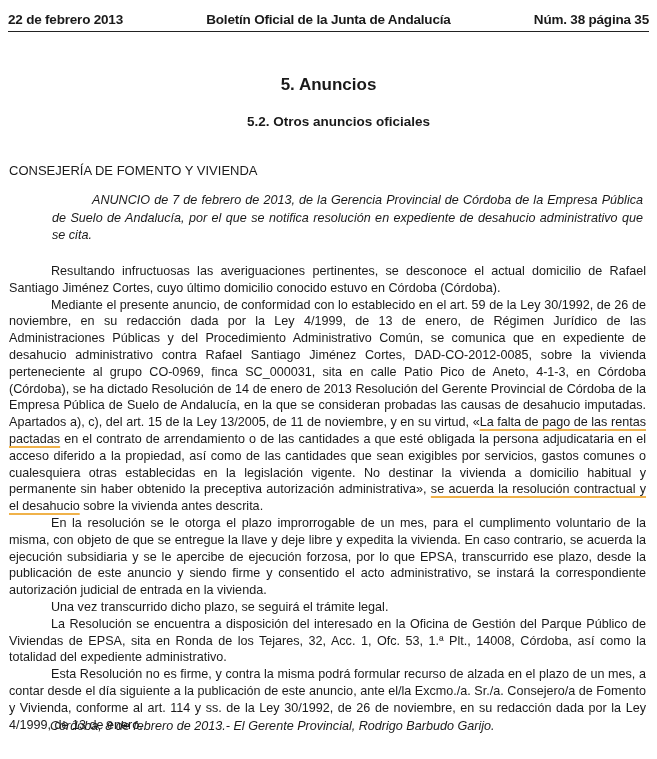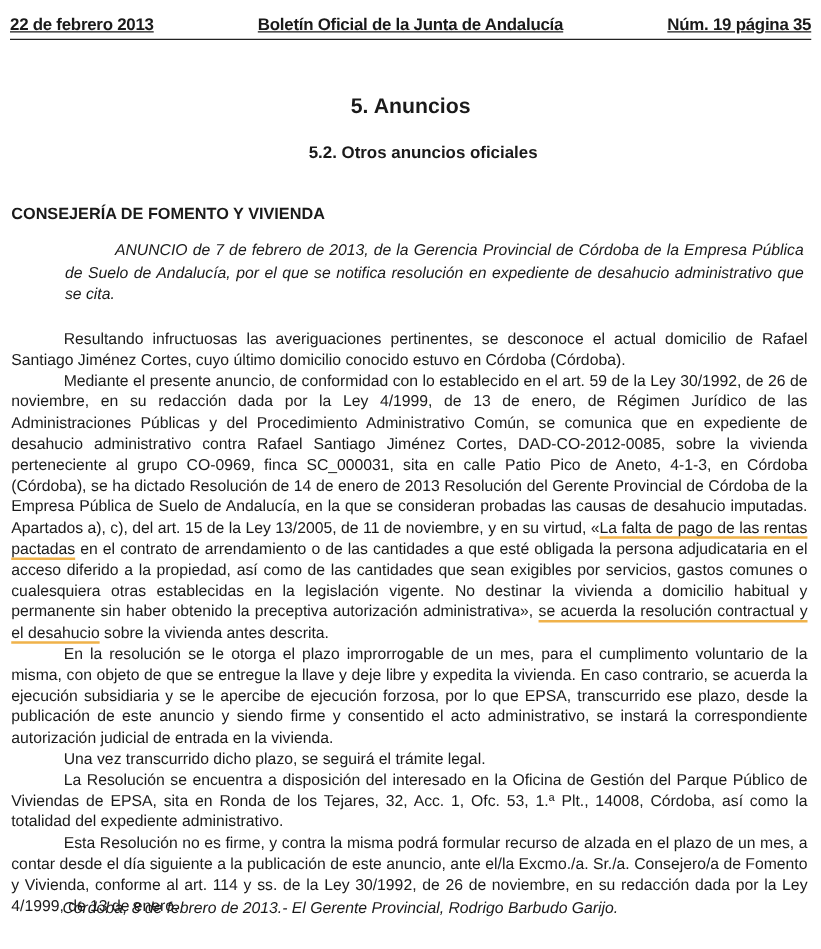--- a/index.html
+++ b/index.html
@@ -7,32 +7,32 @@
     width: 657px; height: 759px; overflow: hidden; position: relative;
     font-family: "Liberation Sans", sans-serif; color: #1a1a1a;
   }
   .header {
     position: absolute; left: 8px; right: 8px; top: 8px; height: 24px;
     border-bottom: 1.5px solid #222;
     font-size: 13.5px; font-weight: bold;
     display: flex; justify-content: space-between; align-items: flex-end;
     padding-bottom: 4px; box-sizing: border-box;
   }
-  .header span { letter-spacing: -0.2px; text-decoration: underline; }
+  .header span { letter-spacing: -0.2px; }
   .section-title {
     position: absolute; left: 0; right: 0; top: 75px; text-align: center;
     font-size: 17px; font-weight: bold; 
   }
   .subsection-title {
     position: absolute; left: 0; right: 0; top: 114px; text-align: center;
     font-size: 13.5px; font-weight: bold; padding-left: 20px;
   }
   .department {
     position: absolute; left: 9px; top: 163px;
-    font-size: 13px; font-weight: bold;
+    font-size: 13px; font-weight: normal;
   }
   .announce-title {
     position: absolute; left: 52px; right: 14px; top: 192px;
     font-size: 12.6px; font-style: italic; line-height: 17.5px;
     text-align: justify; text-indent: 40px;
   }
   .body-text {
     position: absolute; left: 9px; right: 11px; top: 263px;
     font-size: 12.6px; line-height: 16.8px; text-align: justify;
   }
@@ -44,21 +44,21 @@
     text-decoration: underline; text-decoration-color: #f0b24a;
     text-decoration-thickness: 2px; text-underline-offset: 3px;
   }
 </style>
 </head>
 <body>
 
 <div class="header">
   <span>22 de febrero 2013</span>
   <span>Boletín Oficial de la Junta de Andalucía</span>
-  <span>Núm. 19 página 35</span>
+  <span>Núm. 38 página 35</span>
 </div>
 
 <div class="section-title">5. Anuncios</div>
 <div class="subsection-title">5.2. Otros anuncios oficiales</div>
 <div class="department">CONSEJERÍA DE FOMENTO Y VIVIENDA</div>
 
 <div class="announce-title">ANUNCIO de 7 de febrero de 2013, de la Gerencia Provincial de Córdoba de la Empresa Pública de Suelo de Andalucía, por el que se notifica resolución en expediente de desahucio administrativo que se cita.</div>
 
 <div class="body-text">
   <p>Resultando infructuosas las averiguaciones pertinentes, se desconoce el actual domicilio de Rafael Santiago Jiménez Cortes, cuyo último domicilio conocido estuvo en Córdoba (Córdoba).</p>

